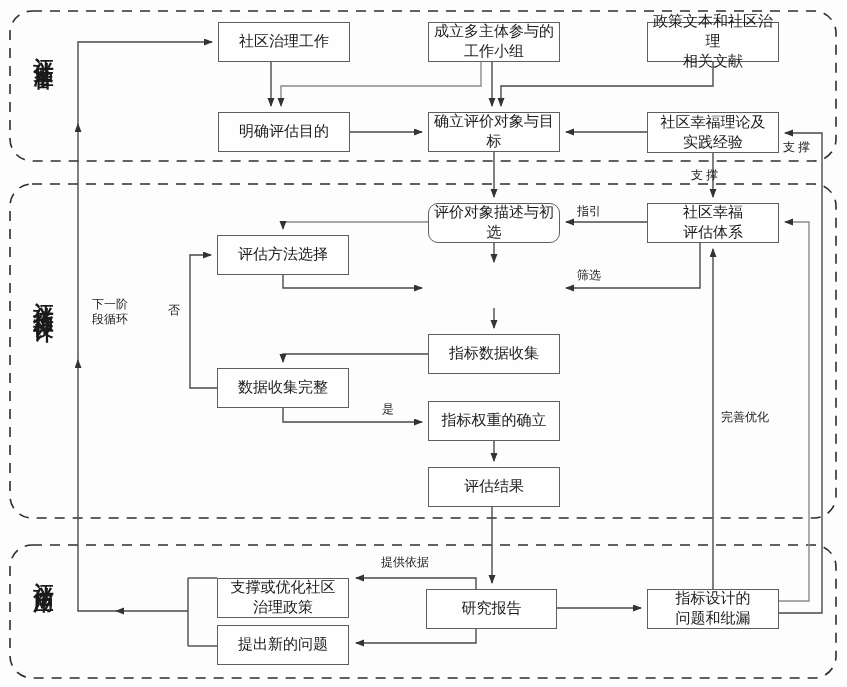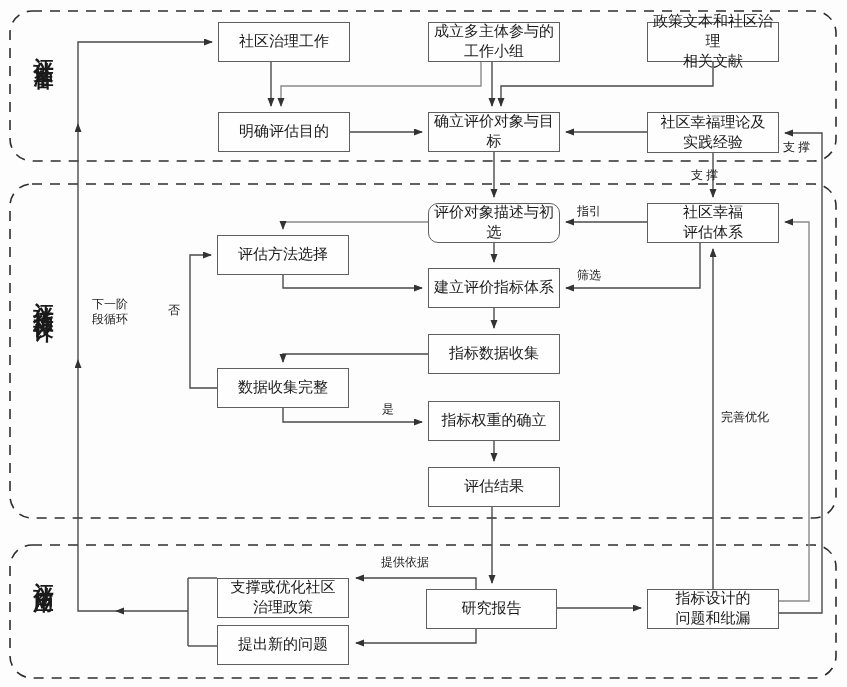--- a/index.html
+++ b/index.html
@@ -96,21 +96,20 @@
 相关文献</div>
   <div class="node" style="left:218px;top:112px;width:132px;height:40px;">明确评估目的</div>
   <div class="node" style="left:428px;top:112px;width:132px;height:40px;">确立评价对象与目标</div>
   <div class="node" style="left:647px;top:112px;width:132px;height:41px;">社区幸福理论及
 实践经验</div>
 
   <div class="node" style="left:428px;top:203px;width:132px;height:40px;border-radius:10px;">评价对象描述与初选</div>
   <div class="node" style="left:647px;top:203px;width:132px;height:40px;">社区幸福
 评估体系</div>
   <div class="node" style="left:217px;top:235px;width:132px;height:40px;">评估方法选择</div>
-  <div class="node" style="left:428px;top:268px;width:132px;height:40px;">建立评价指标体系</div>
   <div class="node" style="left:428px;top:334px;width:132px;height:40px;">指标数据收集</div>
   <div class="node" style="left:217px;top:368px;width:132px;height:40px;">数据收集完整</div>
   <div class="node" style="left:428px;top:401px;width:132px;height:40px;">指标权重的确立</div>
   <div class="node" style="left:428px;top:467px;width:132px;height:40px;">评估结果</div>
 
   <div class="node" style="left:217px;top:558px;width:132px;height:40px;margin-top:20px;">支撑或优化社区
 治理政策</div>
   <div class="node" style="left:217px;top:625px;width:132px;height:40px;">提出新的问题</div>
   <div class="node" style="left:426px;top:589px;width:131px;height:40px;">研究报告</div>
   <div class="node" style="left:647px;top:589px;width:132px;height:40px;">指标设计的

